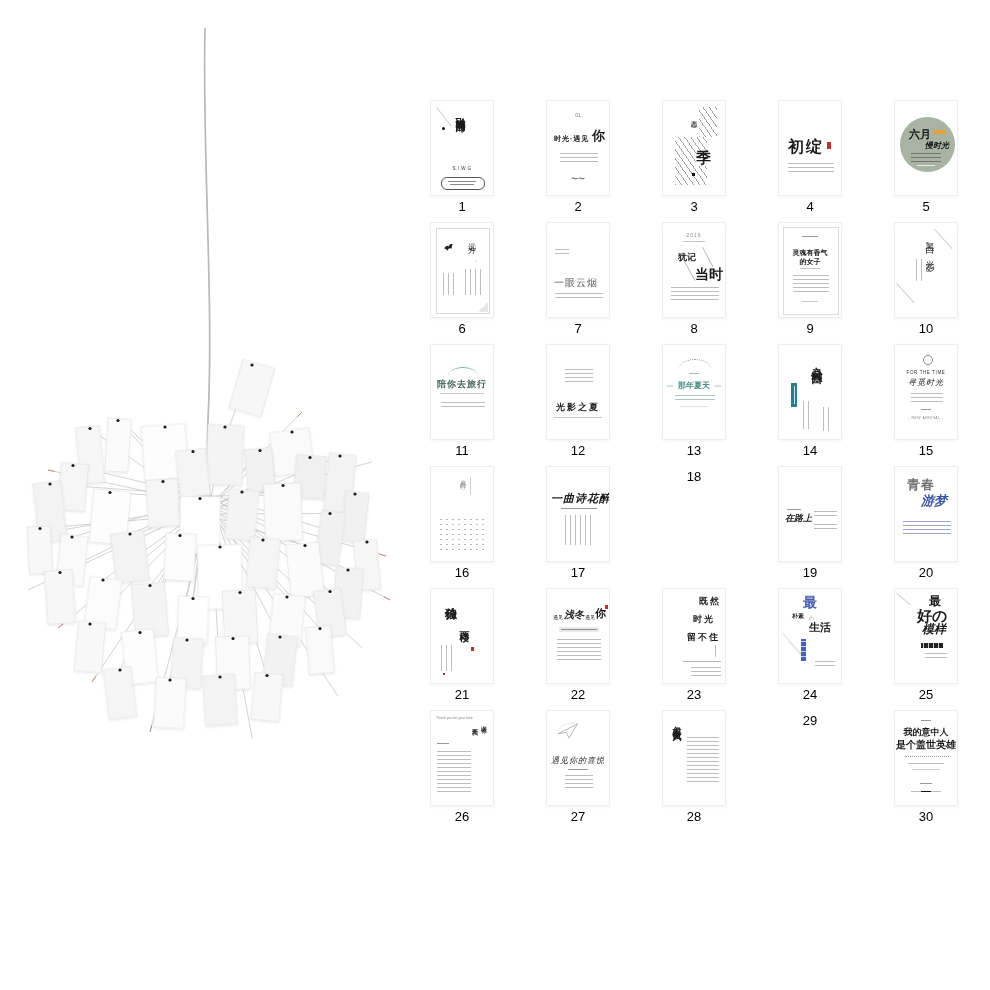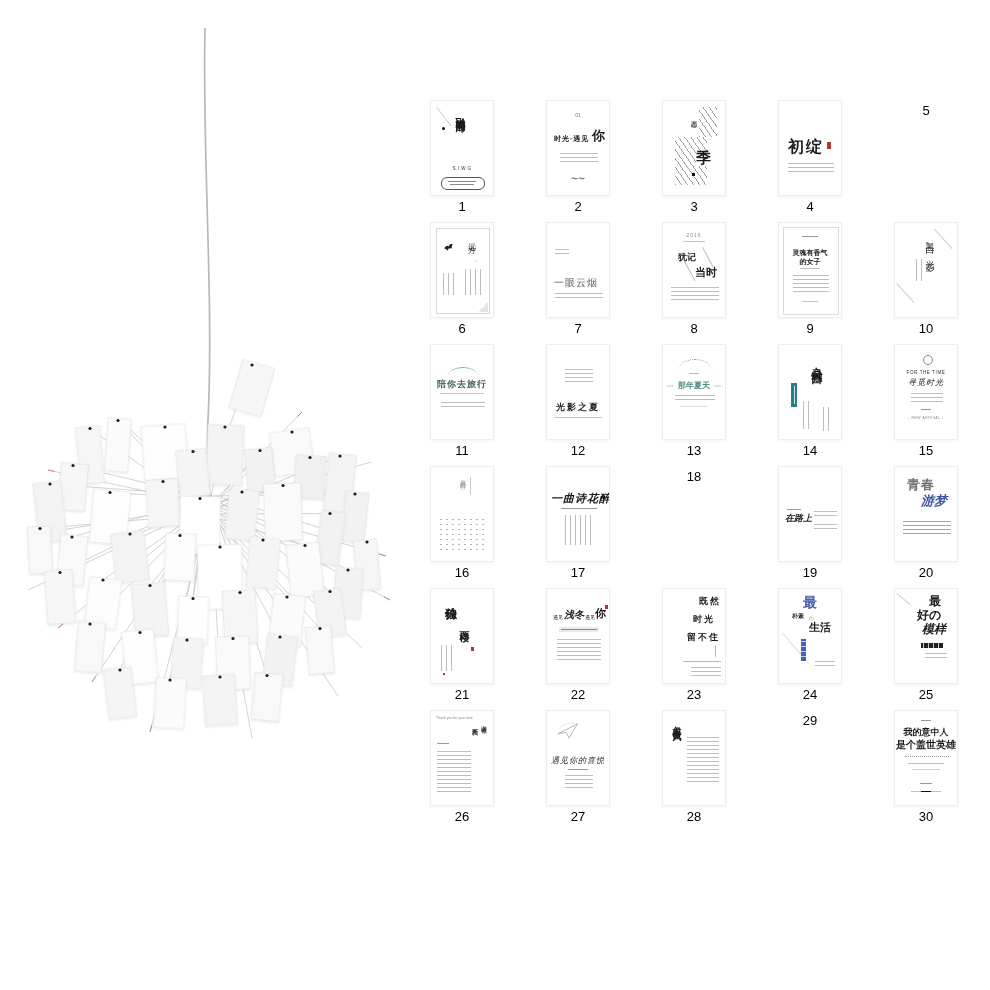--- a/index.html
+++ b/index.html
@@ -242,20 +242,28 @@
     <div class="cell">
       <div class="card">
         <div class="t sf" style="left:9px;top:38px;font-size:16px;font-weight:800;letter-spacing:2px">初绽</div>
         <div class="seal" style="left:48px;top:41px;width:4px;height:7px"></div>
         <div class="lines" style="left:9px;top:62px;width:46px;height:10px"></div>
       </div>
       <div class="num">4</div>
     </div>
 
     <div class="cell">
+      <div class="card">
+        <div style="position:absolute;left:5px;top:16px;width:55px;height:55px;border-radius:50%;background:#a9b3a2"></div>
+        <div class="t sf" style="left:14px;top:28px;font-size:11px;font-weight:800;color:#111">六月</div>
+        <div style="position:absolute;left:38px;top:29px;width:13px;height:4px;background:#e2a23c"></div>
+        <div class="t sf" style="left:30px;top:40px;font-size:8px;font-weight:700;font-style:italic;color:#111">慢时光</div>
+        <div class="lines sage" style="left:16px;top:52px;width:30px;height:10px"></div>
+        <div class="hl" style="left:22px;top:64px;width:18px;background:#e9ece6"></div>
+      </div>
       <div class="num">5</div>
     </div>
 
     <div class="cell">
       <div class="card">
         <div style="position:absolute;left:5px;top:5px;width:52px;height:84px;border:1px solid #d9d9d9"></div>
         <svg style="position:absolute;left:12px;top:20px" width="11" height="9" viewBox="0 0 10 8">
             <path d="M1,5 Q3,1 5,3 Q6,0 9,1 Q7,3 8,5 Q5,4 4,7 Q3,5 1,5Z" fill="#222"></path>
           </svg>
         <div class="t v sf" style="left:36px;top:13px;font-size:8px;letter-spacing:3px">远方</div>
@@ -276,21 +284,21 @@
       <div class="num">7</div>
     </div>
 
     <div class="cell">
       <div class="card">
         <div class="t ctr" style="top:10px;font-size:5px;color:#888;letter-spacing:1px">2016</div>
         <div class="hl ctr" style="top:18px;width:22px"></div>
         <div class="diag" style="left:40px;top:24px;width:22px;transform:rotate(62deg);background:#bdbdbd"></div>
         <div class="diag" style="left:22px;top:38px;width:22px;transform:rotate(62deg);background:#bdbdbd"></div>
         <div class="t" style="left:15px;top:30px;font-size:9px;font-weight:700">犹记</div>
-        <div class="t" style="left:32px;top:44px;font-size:11px;font-weight:700">当时</div>
+        <div class="t" style="left:32px;top:44px;font-size:14px;font-weight:700">当时</div>
         <div class="lines" style="left:8px;top:64px;width:48px;height:14px"></div>
       </div>
       <div class="num">8</div>
     </div>
 
     <div class="cell">
       <div class="card">
         <div style="position:absolute;left:4px;top:4px;width:54px;height:86px;border:1px solid #dcdcdc"></div>
         <div class="hl ctr" style="top:13px;width:16px;background:#999"></div>
         <div class="t ctr" style="top:26px;font-size:7px;font-weight:700">灵魂有香气</div>
@@ -459,21 +467,21 @@
         </div>
         <div class="lines" style="left:36px;top:72px;width:20px;height:7px"></div>
       </div>
       <div class="num">24</div>
     </div>
 
     <div class="cell">
       <div class="card">
         <div class="diag" style="left:2px;top:4px;width:18px;transform:rotate(40deg)"></div>
         <div class="t sf" style="left:34px;top:6px;font-size:12px;font-weight:800">最</div>
-        <div class="t sf" style="left:22px;top:20px;font-size:12px;font-weight:800">好の</div>
+        <div class="t sf" style="left:22px;top:20px;font-size:15px;font-weight:800">好の</div>
         <div class="t sf" style="left:27px;top:34px;font-size:12px;font-weight:800;font-style:italic">模样</div>
         <div style="position:absolute;left:26px;top:54px;width:22px;height:5px;background:#222">
           <div style="width:100%;height:100%;background:repeating-linear-gradient(to right,transparent 0 2px,#fff 2px 2.5px);opacity:.75"></div>
         </div>
         <div class="lines" style="left:30px;top:64px;width:22px;height:7px"></div>
       </div>
       <div class="num">25</div>
     </div>
 
     <div class="cell">

